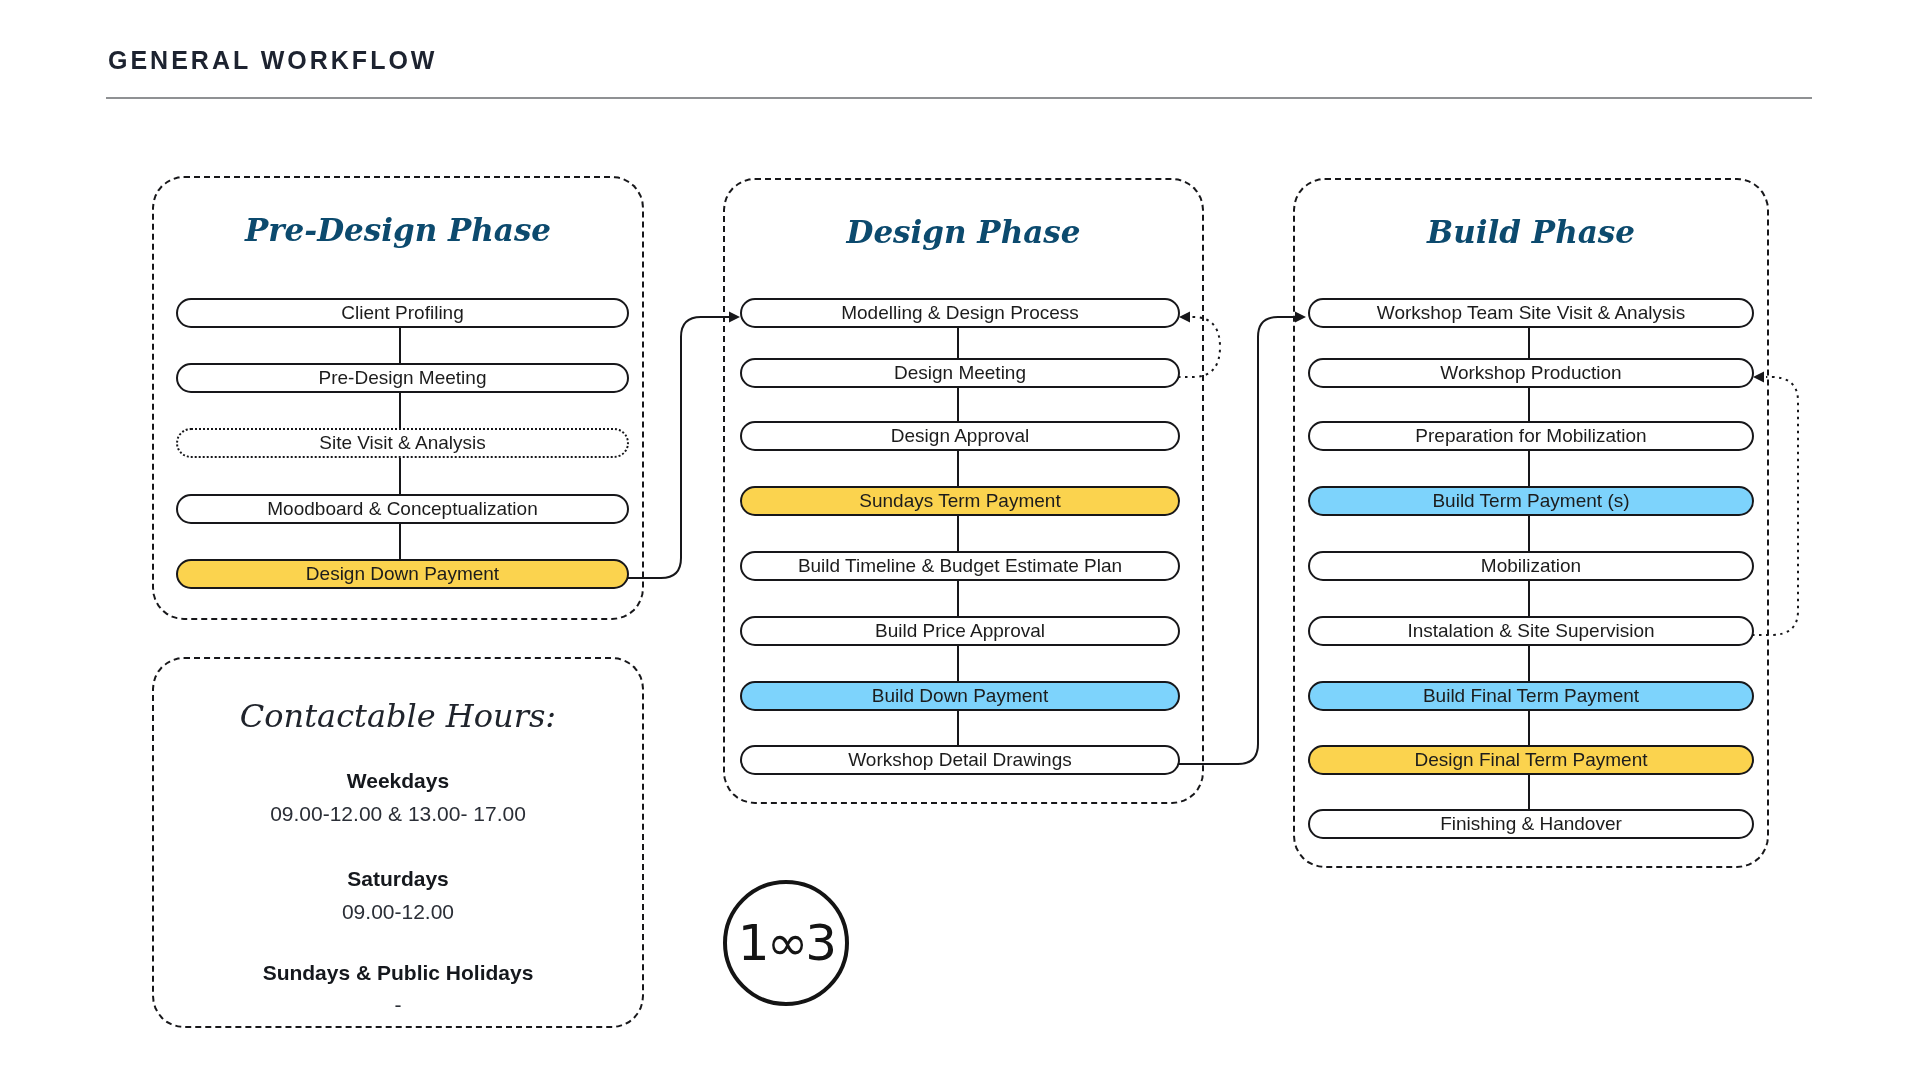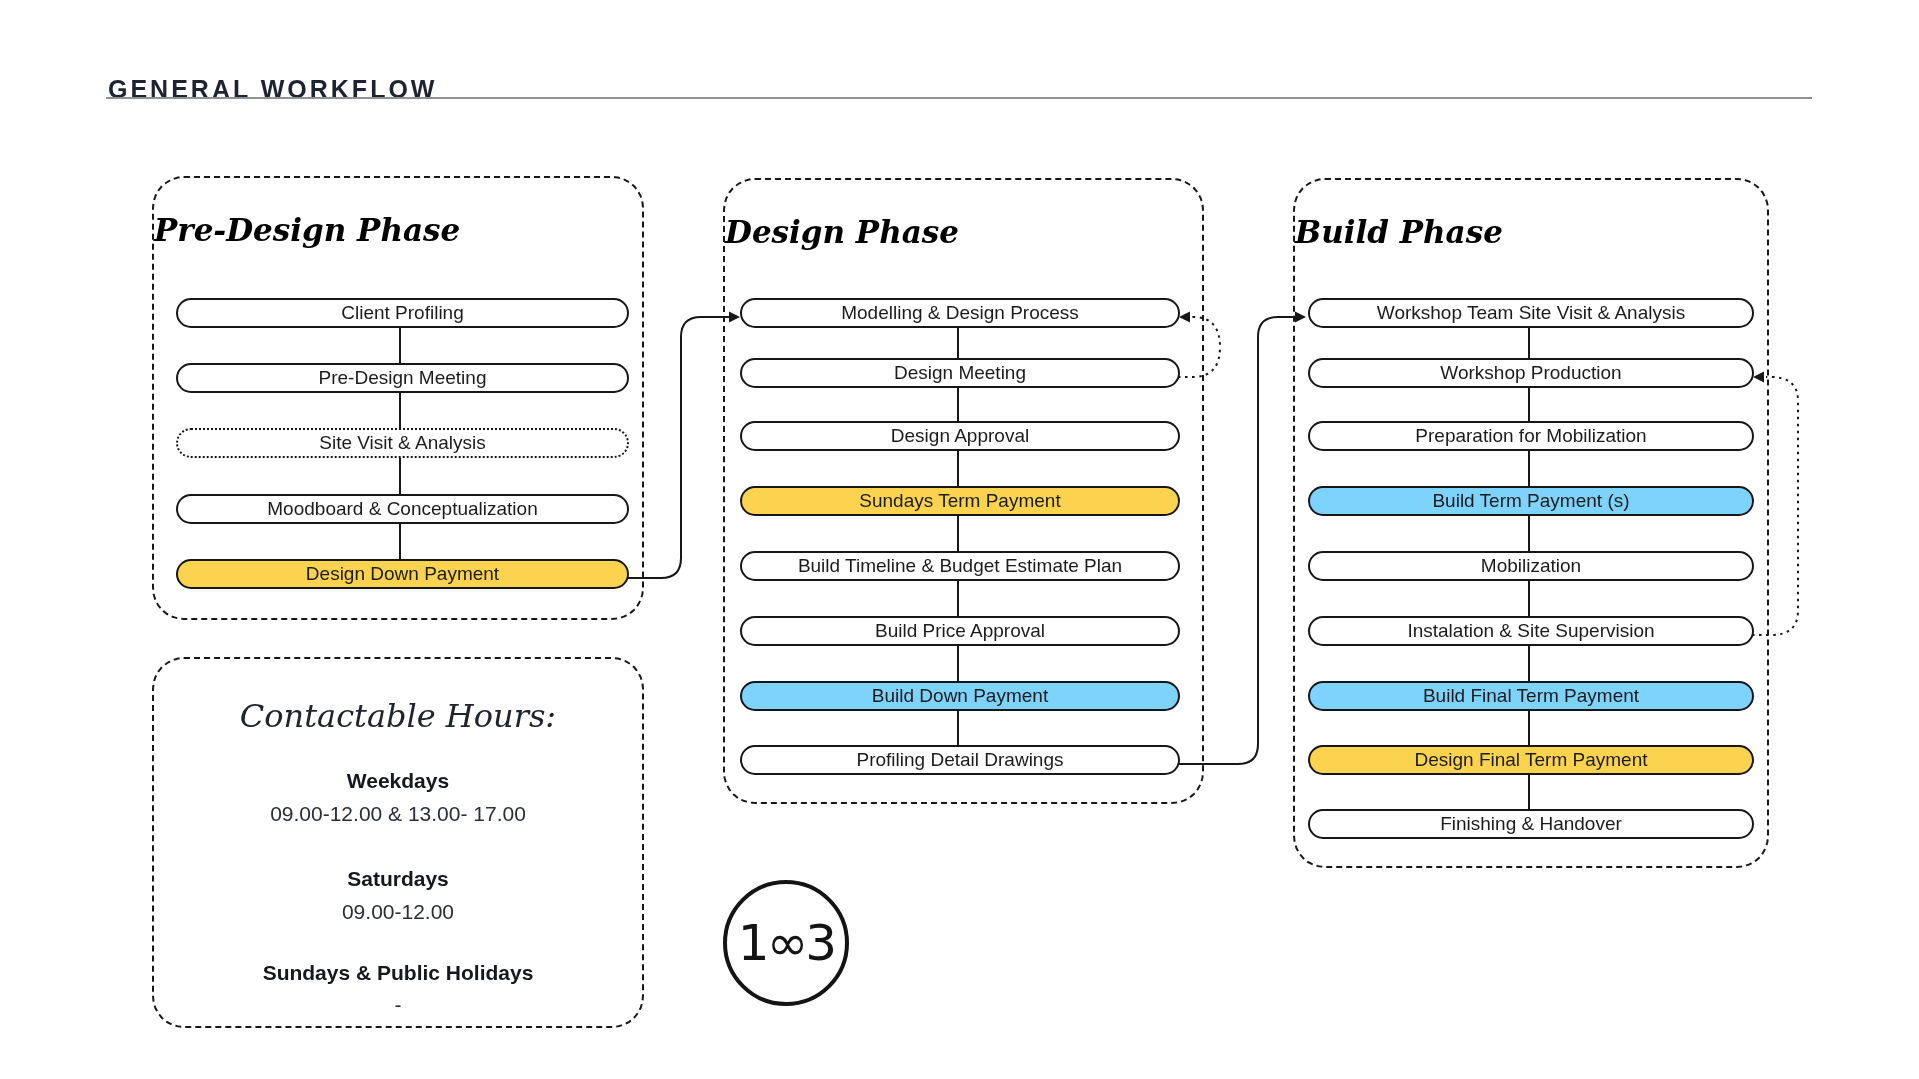--- a/index.html
+++ b/index.html
@@ -1,29 +1,29 @@
 <!DOCTYPE html>
 <html><head>
 <meta charset="utf-8">
 <style>
   html,body{margin:0;padding:0;background:#ffffff;}
   .canvas{position:relative;width:1919px;height:1079px;background:#ffffff;overflow:hidden;
           font-family:"Liberation Sans",sans-serif;color:#1c1c1c;}
   .page-title{position:absolute;left:108px;top:46px;font-size:25px;font-weight:700;
-              letter-spacing:3px;color:#1d2330;margin-top:29px;}
+              letter-spacing:3px;color:#1d2330;}
   .title-rule{position:absolute;left:106px;top:97px;width:1706px;height:2px;background:#8f9193;}
   svg.overlay{position:absolute;left:0;top:0;}
   .container{position:absolute;border:2.5px dashed #17171a;border-radius:32px;}
   .c-pre{left:152px;top:176px;width:488px;height:440px;}
   .c-design{left:723px;top:178px;width:477px;height:622px;}
   .c-build{left:1293px;top:178px;width:472px;height:686px;}
   .c-contact{left:152px;top:657px;width:488px;height:367px;}
-  .phase-title{position:absolute;top:34px;left:0;right:0;
+  .phase-title{position:absolute;top:34px;left:0;right:0;text-align:center;
                font-family:"DejaVu Serif",serif;font-style:italic;font-weight:bold;
-               font-size:31px;color:#000000;}
+               font-size:31px;color:#0c4a6e;}
   .pill{position:absolute;height:30px;border:2px solid #17171a;border-radius:22px;background:#ffffff;
         display:flex;align-items:center;justify-content:center;font-size:19px;color:#1c1c1c;
         box-sizing:border-box;}
   .c-pre .pill{left:22px;width:453px;}
   .c-design .pill{left:15px;width:440px;}
   .c-build .pill{left:13px;width:446px;}
   .pill.dotted{border-style:dotted;}
   .pill.yellow{background:#FBD34E;}
   .pill.green{background:#7dd3fc;}
   
@@ -74,21 +74,21 @@
 
   <div class="container c-design">
     <div class="phase-title">Design Phase</div>
     <div class="pill d0">Modelling &amp; Design Process</div>
     <div class="pill d1">Design Meeting</div>
     <div class="pill d2">Design Approval</div>
     <div class="pill d3 yellow">Sundays Term Payment</div>
     <div class="pill d4">Build Timeline &amp; Budget Estimate Plan</div>
     <div class="pill d5">Build Price Approval</div>
     <div class="pill d6 green">Build Down Payment</div>
-    <div class="pill d7">Profiling Detail Drawings</div>
+    <div class="pill d7">Workshop Detail Drawings</div>
   </div>
 
   <div class="container c-build">
     <div class="phase-title">Build Phase</div>
     <div class="pill d0">Workshop Team Site Visit &amp; Analysis</div>
     <div class="pill d1">Workshop Production</div>
     <div class="pill d2">Preparation for Mobilization</div>
     <div class="pill d3 green">Build Term Payment (s)</div>
     <div class="pill d4">Mobilization</div>
     <div class="pill d5">Instalation &amp; Site Supervision</div>

